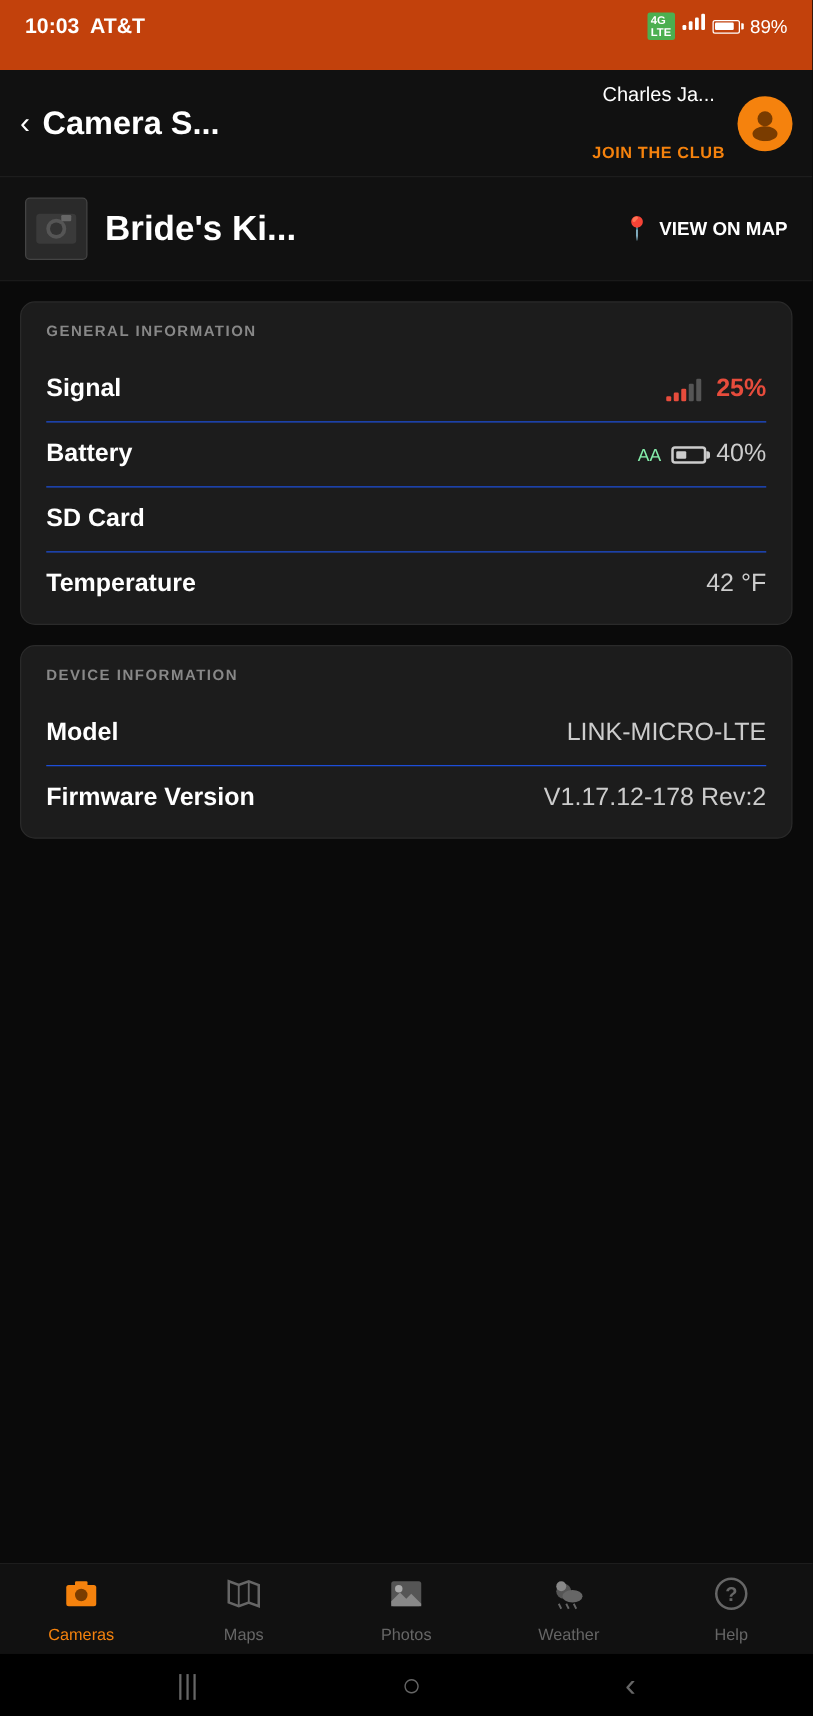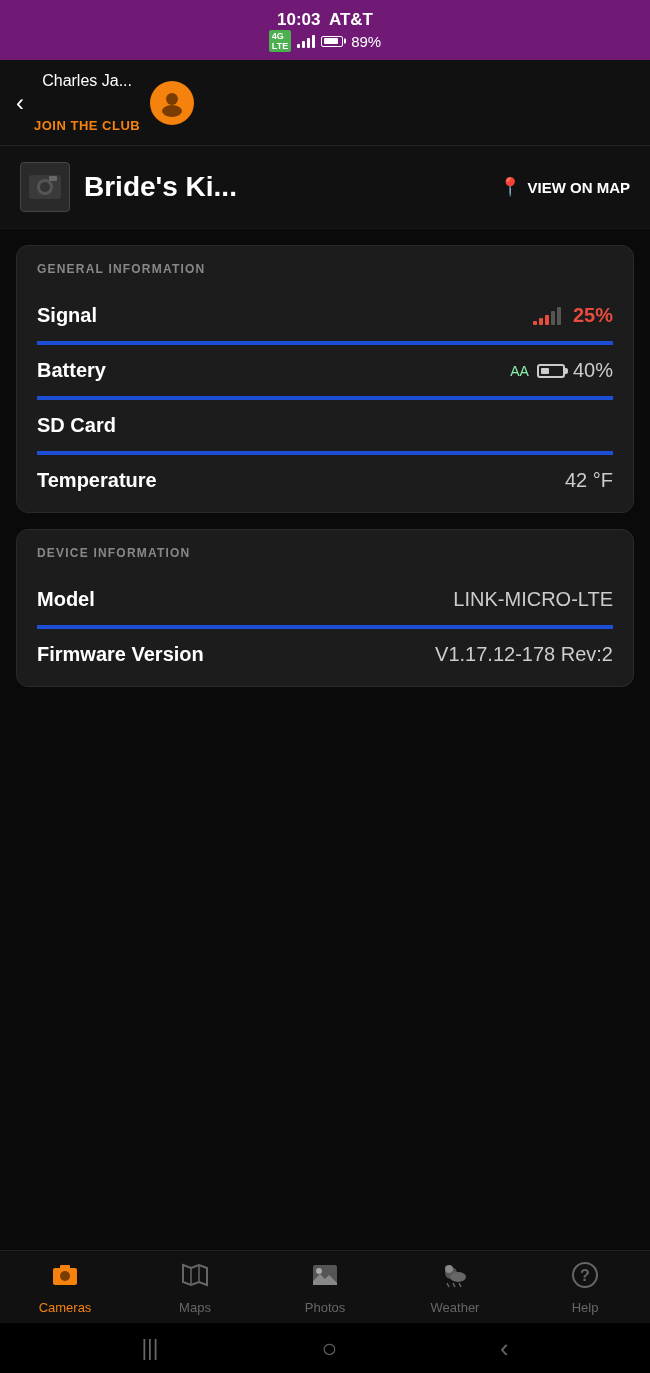--- a/index.html
+++ b/index.html
@@ -11,27 +11,25 @@
       min-height: 1373px;
       position: relative;
       overflow-x: hidden;
     }
 
     
     .status-bar {
       display: flex;
       justify-content: space-between;
       align-items: center;
-      padding: 10px 20px 8px;
-      background: #701a75;
-      flex-direction: column;
+      padding: 10px 20px 24px;
+      background: #c2410c;
     }
     .status-icons {
       display: flex;
-      align-items: center;
       gap: 6px;
       font-size: 13px;
       color: #fff;
     }
     .lte-badge {
       background: #4caf50;
       color: #fff;
       font-size: 9px;
       font-weight: bold;
       padding: 1px 3px;
@@ -192,21 +190,21 @@
       letter-spacing: 1.2px;
       font-weight: 600;
       text-transform: uppercase;
       margin-bottom: 14px;
     }
     .info-row {
       display: flex;
       align-items: center;
       justify-content: space-between;
       padding: 14px 0;
-      border-bottom: 4px solid #1d4ed8;
+      border-bottom: 1px solid #1d4ed8;
     }
     .info-row:last-child {
       border-bottom: none;
       padding-bottom: 0;
     }
     .info-row:first-of-type {
       padding-top: 0;
     }
     .info-label {
       font-size: 20px;
@@ -391,20 +389,21 @@
       <div class="battery-body">
           <div class="battery-fill"></div>
         </div>
       <span style="margin-left:6px;font-size:15px;">89%</span>
     </div>
   </div>
 </div>
 
 <div class="top-nav">
   <span class="back-arrow">‹</span>
+  <span class="nav-title">Camera S...</span>
   <div class="user-section">
     <div class="user-info">
       <div class="user-name">Charles Ja...</div>
       <div class="join-club">JOIN THE CLUB</div>
     </div>
     <div class="avatar">
       <svg width="28" height="28" viewBox="0 0 28 28" fill="none">
         <circle cx="14" cy="10" r="6" fill="#7a3c00"></circle>
         <ellipse cx="14" cy="22" rx="10" ry="6" fill="#7a3c00"></ellipse>
       </svg>

